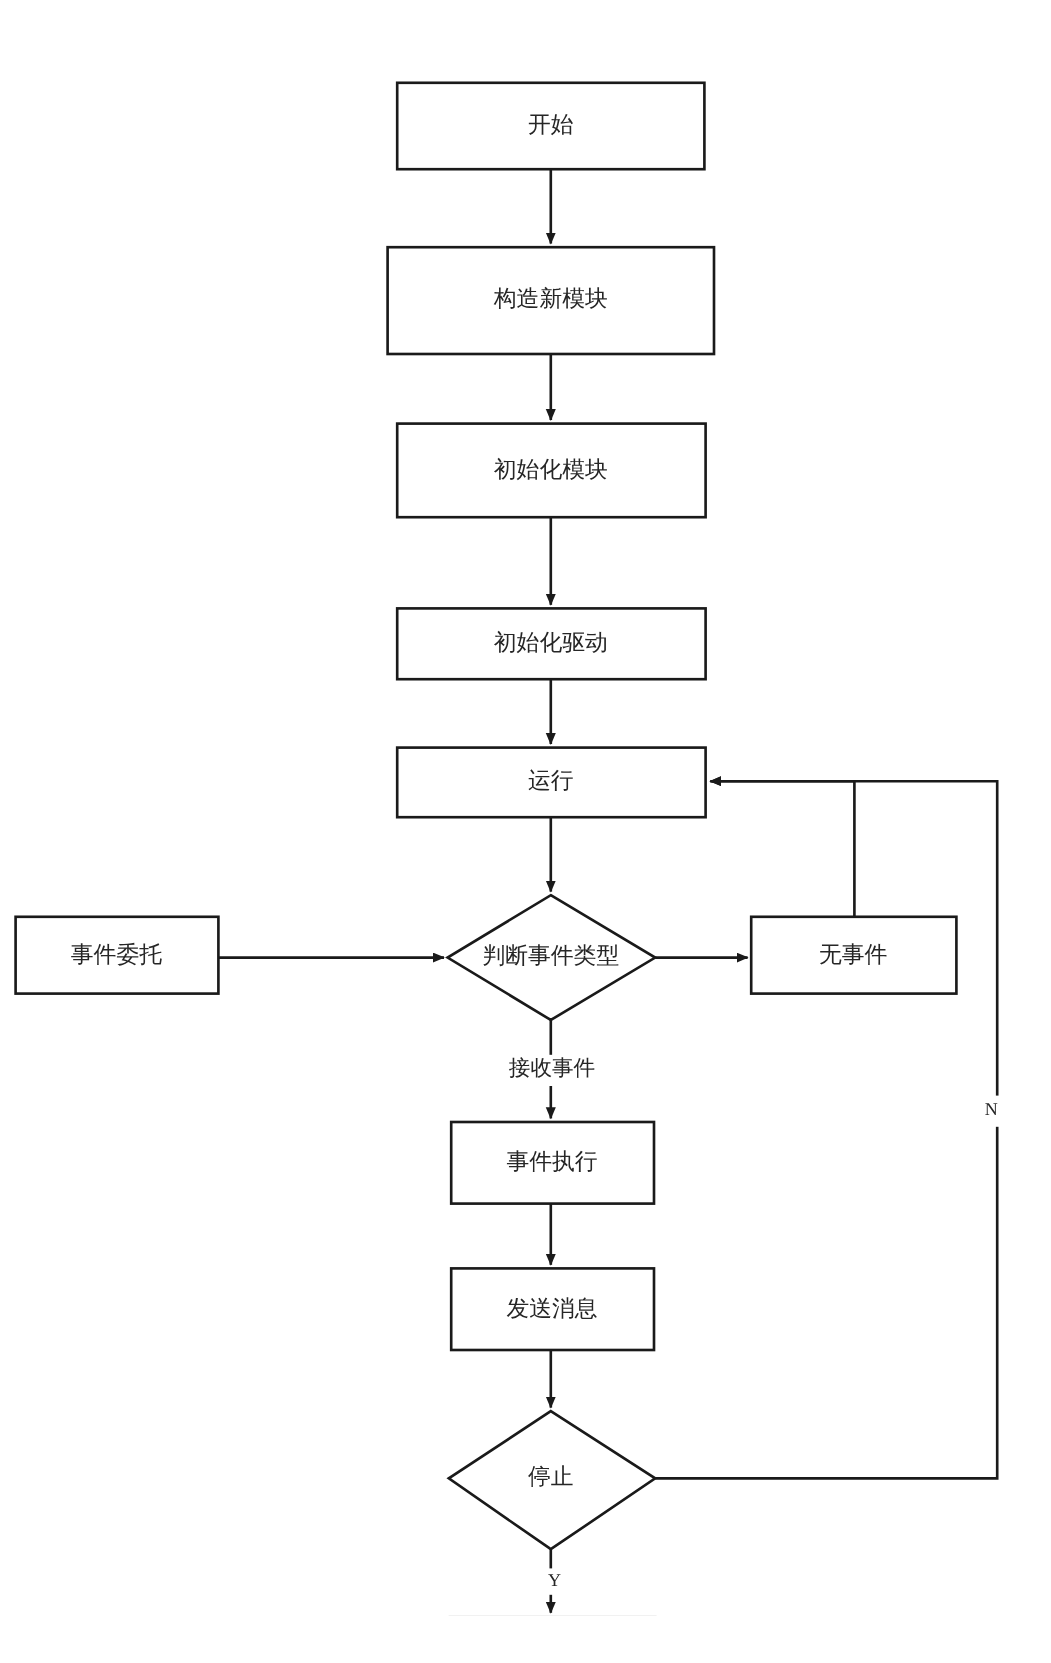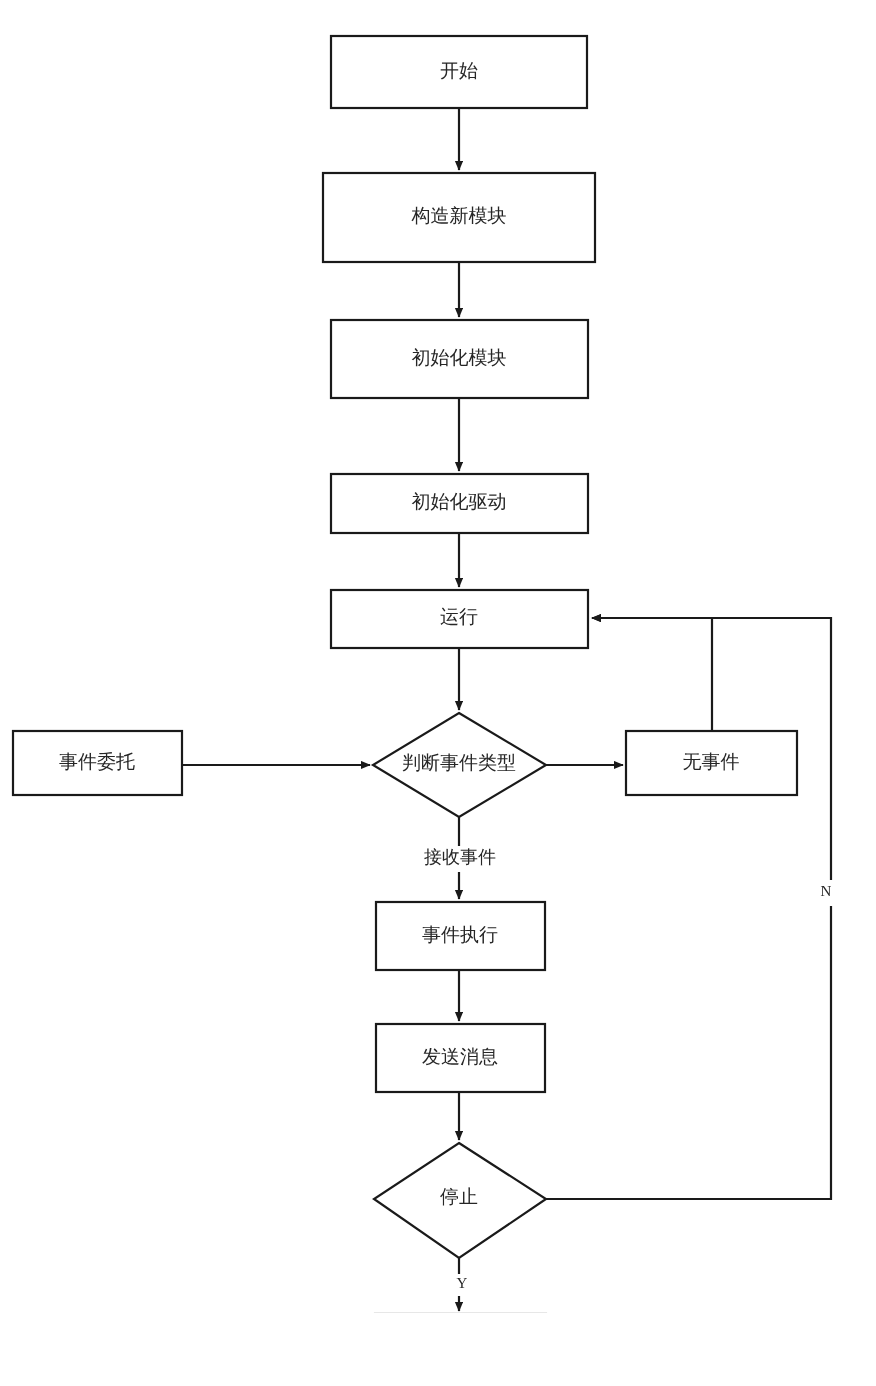--- a/index.html
+++ b/index.html
@@ -10,20 +10,21 @@
   }
   body {
     font-family: "Liberation Serif", "DejaVu Serif", serif;
   }
   #canvas {
     position: relative;
     width: 876px;
     height: 1313px;
     background: #ffffff;
     overflow: hidden;
+    margin-top: 33px;
   }
   svg.diagram-layer {
     position: absolute;
     left: 0;
     top: 0;
     width: 876px;
     height: 1386px;
   }
   .node-box {
     fill: #ffffff;

